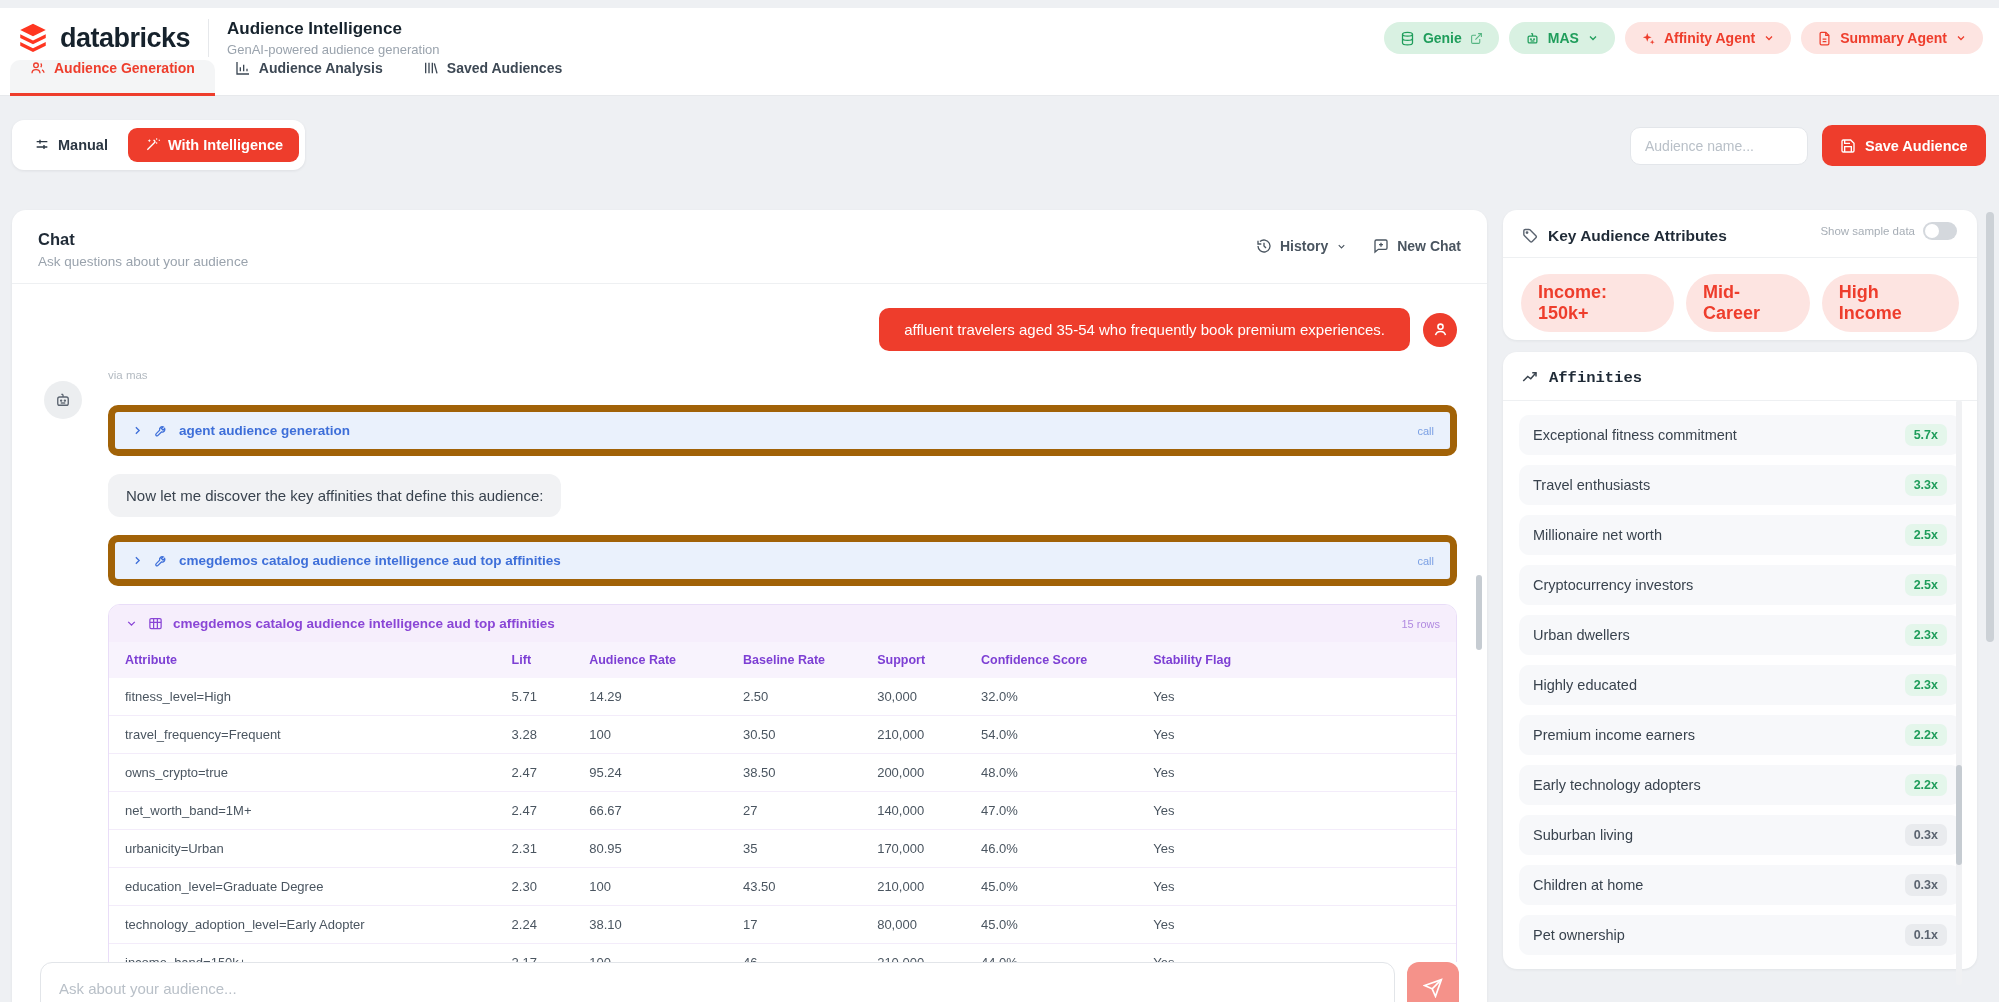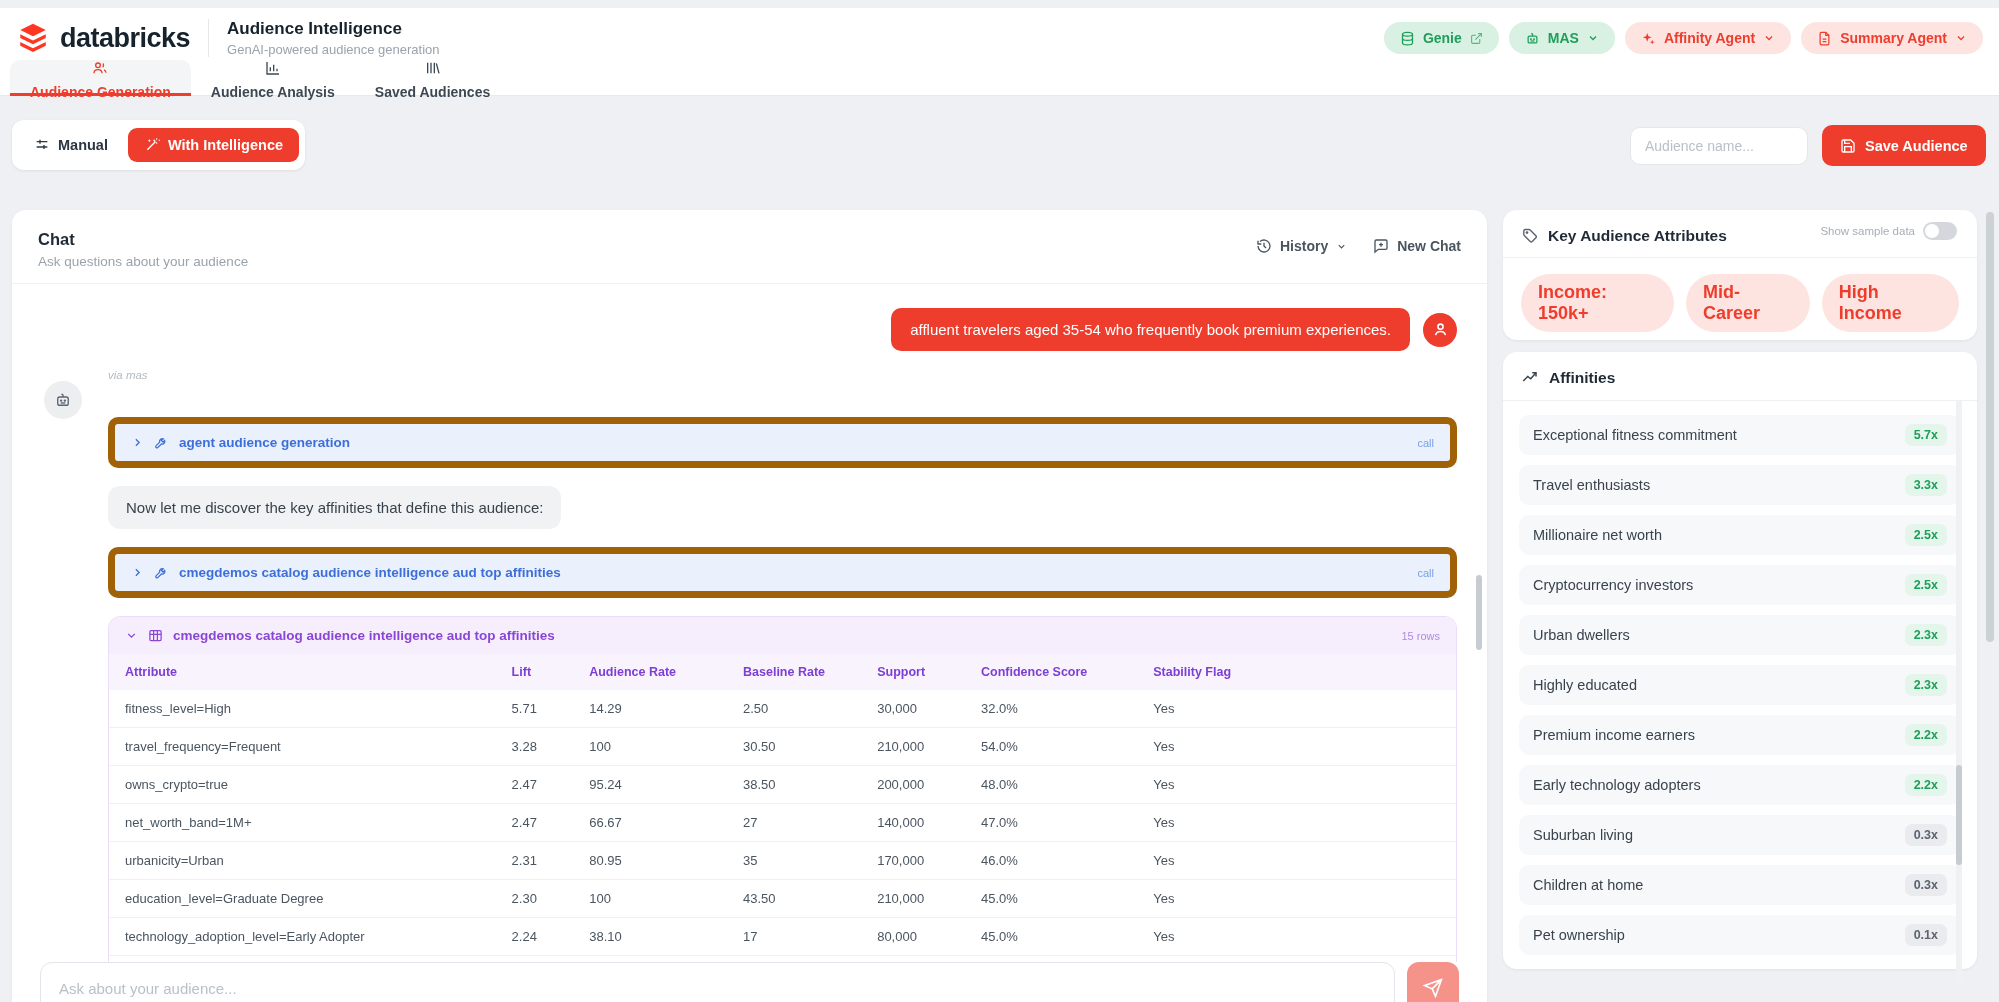--- a/index.html
+++ b/index.html
@@ -14,21 +14,21 @@
   .vdiv { width:1px; height:38px; background:#e6e8eb; margin:0 18px; }
   .app-title { font-size:17px; font-weight:800; color:#16222c; }
   .app-sub { font-size:13px; color:#9aa3ad; margin-top:3px; }
   .pills { margin-left:auto; display:flex; gap:10px; align-items:center; }
   .pill { display:flex; align-items:center; gap:8px; padding:8px 16px; border-radius:999px; font-size:14px; font-weight:700; cursor:pointer; }
   .pill.green { background:#d9f1e2; color:#1f9d5b; }
   .pill.red { background:#fde4e1; color:#ee3d2c; }
 
   
   .tabstrip { position:absolute; left:0; top:60px; right:0; height:36px; background:#fff; border-bottom:1px solid #e7e9ec; display:flex; align-items:stretch; padding:0 10px; }
-  .tab { display:flex; align-items:center; gap:8px; padding:0 20px; font-size:14px; font-weight:700; color:#3d4854; position:relative; cursor:pointer;flex-direction:column; }
+  .tab { display:flex; gap:8px; padding:0 20px; font-size:14px; font-weight:700; color:#3d4854; position:relative; cursor:pointer; }
   .tab.active { color:#ee3d2c; background:#f4f5f6; border-radius:10px 10px 0 0; }
   .tab.active::after { content:""; position:absolute; left:0; right:0; bottom:-1px; height:3px; background:#ee3d2c; }
 
   
   .seg { position:absolute; left:12px; top:120px; height:50px; background:#fff; border-radius:12px; box-shadow:0 1px 3px rgba(20,30,40,.08); display:flex; align-items:center; padding:6px; gap:4px; }
   .seg-btn { display:flex; align-items:center; gap:8px; font-size:14.5px; font-weight:700; padding:9px 16px; border-radius:9px; border:none; background:transparent; color:#2b3642; cursor:pointer; font-family:inherit; }
   .seg-btn.active { background:#ee3d2c; color:#fff; }
   .name-input { position:absolute; left:1630px; top:127px; width:178px; height:38px; border:1px solid #e3e6ea; border-radius:10px; background:#fff; padding:0 14px; font-size:14px; color:#2b3642; font-family:inherit; }
   .name-input::placeholder { color:#b9c0c8; }
   .save-btn { position:absolute; left:1822px; top:125px; height:41px; padding:0 18px; background:#ee3d2c; color:#fff; border:none; border-radius:10px; font-size:14.5px; font-weight:700; display:flex; align-items:center; gap:9px; cursor:pointer; font-family:inherit; }
@@ -36,25 +36,25 @@
   
   .chat-card { position:absolute; left:12px; top:210px; width:1475px; height:810px; background:#fff; border-radius:14px; box-shadow:0 1px 3px rgba(20,30,40,.06); overflow:hidden; }
   .chat-head { display:flex; align-items:flex-start; padding:20px 26px 14px 26px; border-bottom:1px solid #eef0f2; }
   .chat-title { font-size:16.5px; font-weight:800; color:#1f2a36; }
   .chat-sub { font-size:13.5px; color:#9aa3ad; margin-top:5px; }
   .chat-head-actions { margin-left:auto; display:flex; align-items:center; gap:26px; margin-top:8px; }
   .head-act { display:flex; align-items:center; gap:8px; font-size:14px; font-weight:600; color:#4a5560; cursor:pointer; }
 
   .chat-body { padding:24px 30px 0 30px; display:flex; flex-direction:column; gap:18px; }
   .user-row { display:flex; justify-content:flex-end; align-items:center; gap:13px; }
-  .user-bubble { background:#ee3d2c; color:#fff; font-size:15px; padding:13px 19px; border-radius:10px; }
+  .user-bubble { background:#ee3d2c; color:#fff; font-size:15px; padding:13px 25px; border-radius:10px; }
   .user-avatar { width:34px; height:34px; border-radius:50%; background:#ee3d2c; display:flex; align-items:center; justify-content:center; flex:0 0 auto; }
   .bot-group { position:relative; padding-left:66px; }
   .bot-avatar { position:absolute; left:2px; top:12px; width:38px; height:38px; border-radius:50%; background:#eceef0; display:flex; align-items:center; justify-content:center; color:#5b6470; }
-  .via { font-size:11.5px; color:#b3bac1; margin-bottom:18px;font-style:italic; }
+  .via { font-size:11.5px; color:#b3bac1; margin-bottom:6px; }
   .bot-bubble { display:inline-block; background:#f1f2f4; color:#39434e; font-size:15px; padding:13px 18px; border-radius:12px; max-width:1100px; }
   .indent { margin-left:66px; }
   .tool-row { display:flex; align-items:center; gap:10px; background:#eaf1fc; border:7px solid #a16207; border-radius:10px; padding:11px 16px; color:#3e6fd9; cursor:pointer; }
   .tool-name { font-size:13.5px; font-weight:700; }
   .tool-call { margin-left:auto; font-size:11px; color:#7ba0e4; }
 
   
   .rt { border:1px solid #e9ddf8; border-radius:12px; overflow:hidden; max-height:384px; }
   .rt-head { display:flex; align-items:center; gap:10px; background:#f6eefc; padding:11px 16px; color:#8a46d6; cursor:pointer; }
   .rt-title { font-size:13.5px; font-weight:700; }
@@ -76,21 +76,21 @@
   .attr-title { font-size:15.5px; font-weight:800; color:#1f2a36; }
   .sample-box { position:absolute; right:10px; top:6px; background:#fff; border-radius:10px; padding:6px 10px; display:flex; align-items:center; gap:8px; }
   .sample-label { font-size:11.5px; color:#a7aeb6; }
   .toggle { width:34px; height:18px; background:#d4d8dd; border-radius:999px; position:relative; cursor:pointer; }
   .toggle .knob { position:absolute; left:2px; top:2px; width:14px; height:14px; background:#fff; border-radius:50%; }
   .chips { display:flex; gap:12px; padding:16px 18px; }
   .chip { background:#fde4e1; color:#ee3d2c; font-size:18px; font-weight:600; padding:8px 17px; border-radius:999px; }
 
   .aff-card { left:1503px; top:352px; width:474px; padding-bottom:14px; }
   .aff-head { display:flex; align-items:center; gap:10px; padding:17px 18px 13px 18px; border-bottom:1px solid #eef0f2; color:#1f2a36; }
-  .aff-title { font-size:15.5px; font-weight:800; }
+  .aff-title { font-size:15.5px; font-weight:800;font-family:Liberation Mono, monospace; }
   .aff-list { padding:14px 16px 0 16px; display:flex; flex-direction:column; gap:10px; }
   .aff-item { display:flex; align-items:center; justify-content:space-between; background:#f7f8fa; border-radius:10px; padding:10px 14px; height:40px; }
   .aff-label { font-size:14.5px; color:#39434e; }
   .badge { font-size:12.5px; font-weight:800; padding:4px 9px; border-radius:7px; }
   .badge.green { color:#1f9d5b; background:#e4f6eb; }
   .badge.gray { color:#5b6470; background:#e9ebee; }
 
   
   .sb { position:absolute; border-radius:4px; background:#ccd1d6; }
   .sb-track { position:absolute; border-radius:4px; background:#f0f1f3; }

